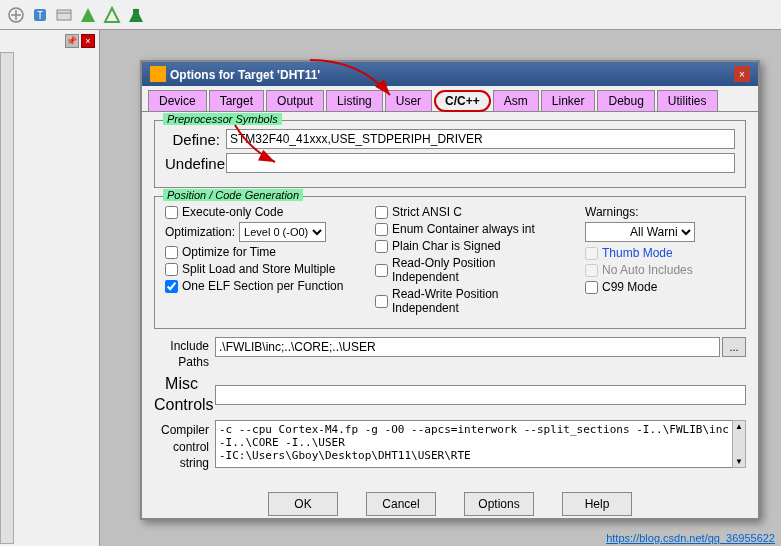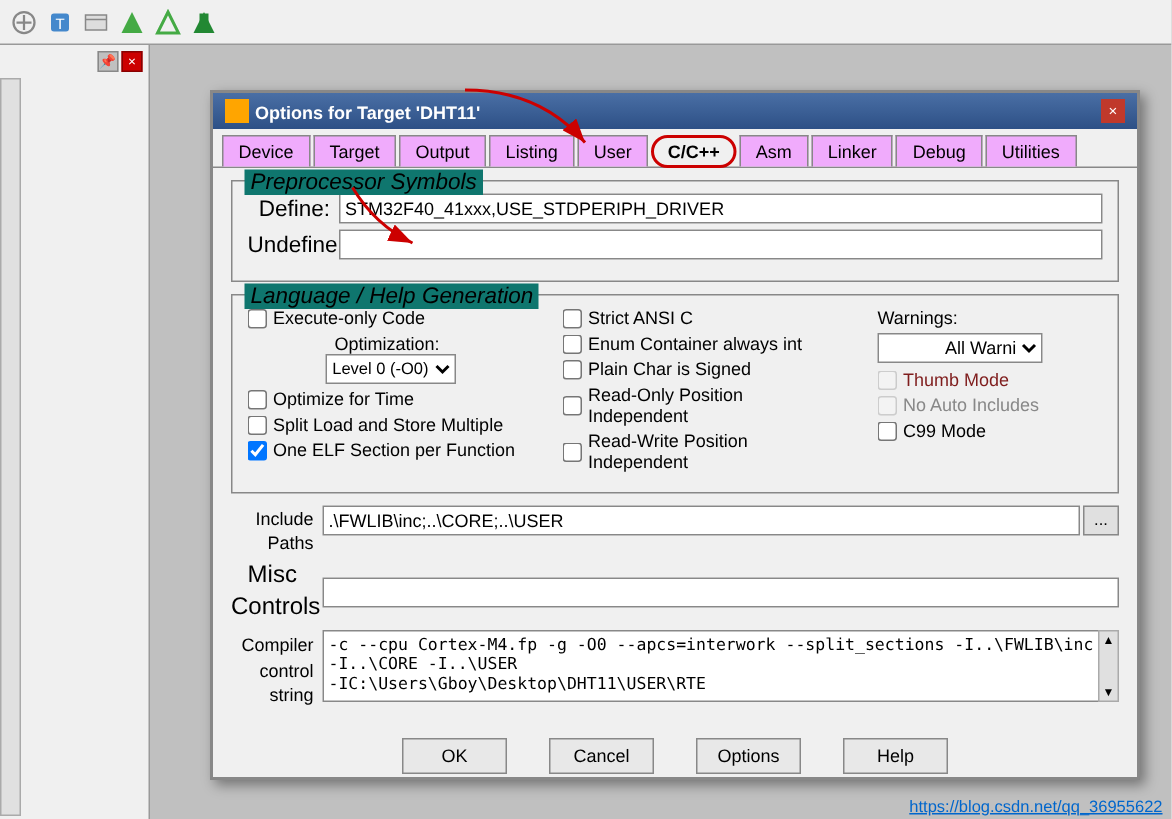--- a/index.html
+++ b/index.html
@@ -146,23 +146,23 @@
     .group-box {
       border: 1px solid #888;
       padding: 8px 10px 10px 10px;
       margin-bottom: 8px;
       position: relative;
     }
     .group-label {
       position: absolute;
       top: -8px;
       left: 8px;
-      background: #0f766e;
+      background: #86efac;
       padding: 0 4px;
-      font-size: 15px;
+      font-size: 11px;
       font-style: italic;
     }
 
     
     .form-row {
       display: flex;
       align-items: center;
       margin-bottom: 4px;
     }
     .form-label {
@@ -191,21 +191,20 @@
       margin-right: 4px;
     }
     .warnings-col {
       width: 150px;
     }
 
     .opt-row {
       display: flex;
       align-items: center;
       margin-bottom: 3px;
-      flex-direction: column;
     }
     .opt-label {
       font-size: 12px;
       margin-right: 4px;
       white-space: nowrap;
     }
     .opt-select {
       height: 20px;
       font-size: 11px;
       border: 1px solid #888;
@@ -437,21 +436,21 @@
         <label class="form-label">Define:</label>
         <input class="form-input" type="text" value="STM32F40_41xxx,USE_STDPERIPH_DRIVER" style="">
       </div>
       <div class="form-row">
         <label class="form-label">Undefine:</label>
         <input class="form-input" type="text" style="">
       </div>
     </div>
 
     <div class="group-box">
-      <span class="group-label">Language / Help Generation</span>
+      <span class="group-label">Position / Code Generation</span>
       <div style="display:flex; gap:20px;">
 
         <div style="flex:1.1;">
           <div class="checkbox-row">
             <input type="checkbox" style="">
             <span>Execute-only Code</span>
           </div>
           <div class="opt-row">
             <span class="opt-label">Optimization:</span>
             <select class="opt-select">
@@ -499,21 +498,21 @@
           <div style="margin-bottom:3px;">
             <span>Warnings:</span>
           </div>
           <div style="display:flex;align-items:center;margin-bottom:4px;">
             <select class="warnings-select">
               <option>All Warnings</option>
             </select>
           </div>
           <div class="checkbox-row checkbox-disabled">
             <input type="checkbox" disabled="" style="">
-            <span style="color:#7f1d1d;">Thumb Mode</span>
+            <span style="color:#1d4ed8;">Thumb Mode</span>
           </div>
           <div class="checkbox-row checkbox-disabled">
             <input type="checkbox" disabled="" style="">
             <span style="color:#888;">No Auto Includes</span>
           </div>
           <div class="checkbox-row">
             <input type="checkbox" style="">
             <span>C99 Mode</span>
           </div>
         </div>

